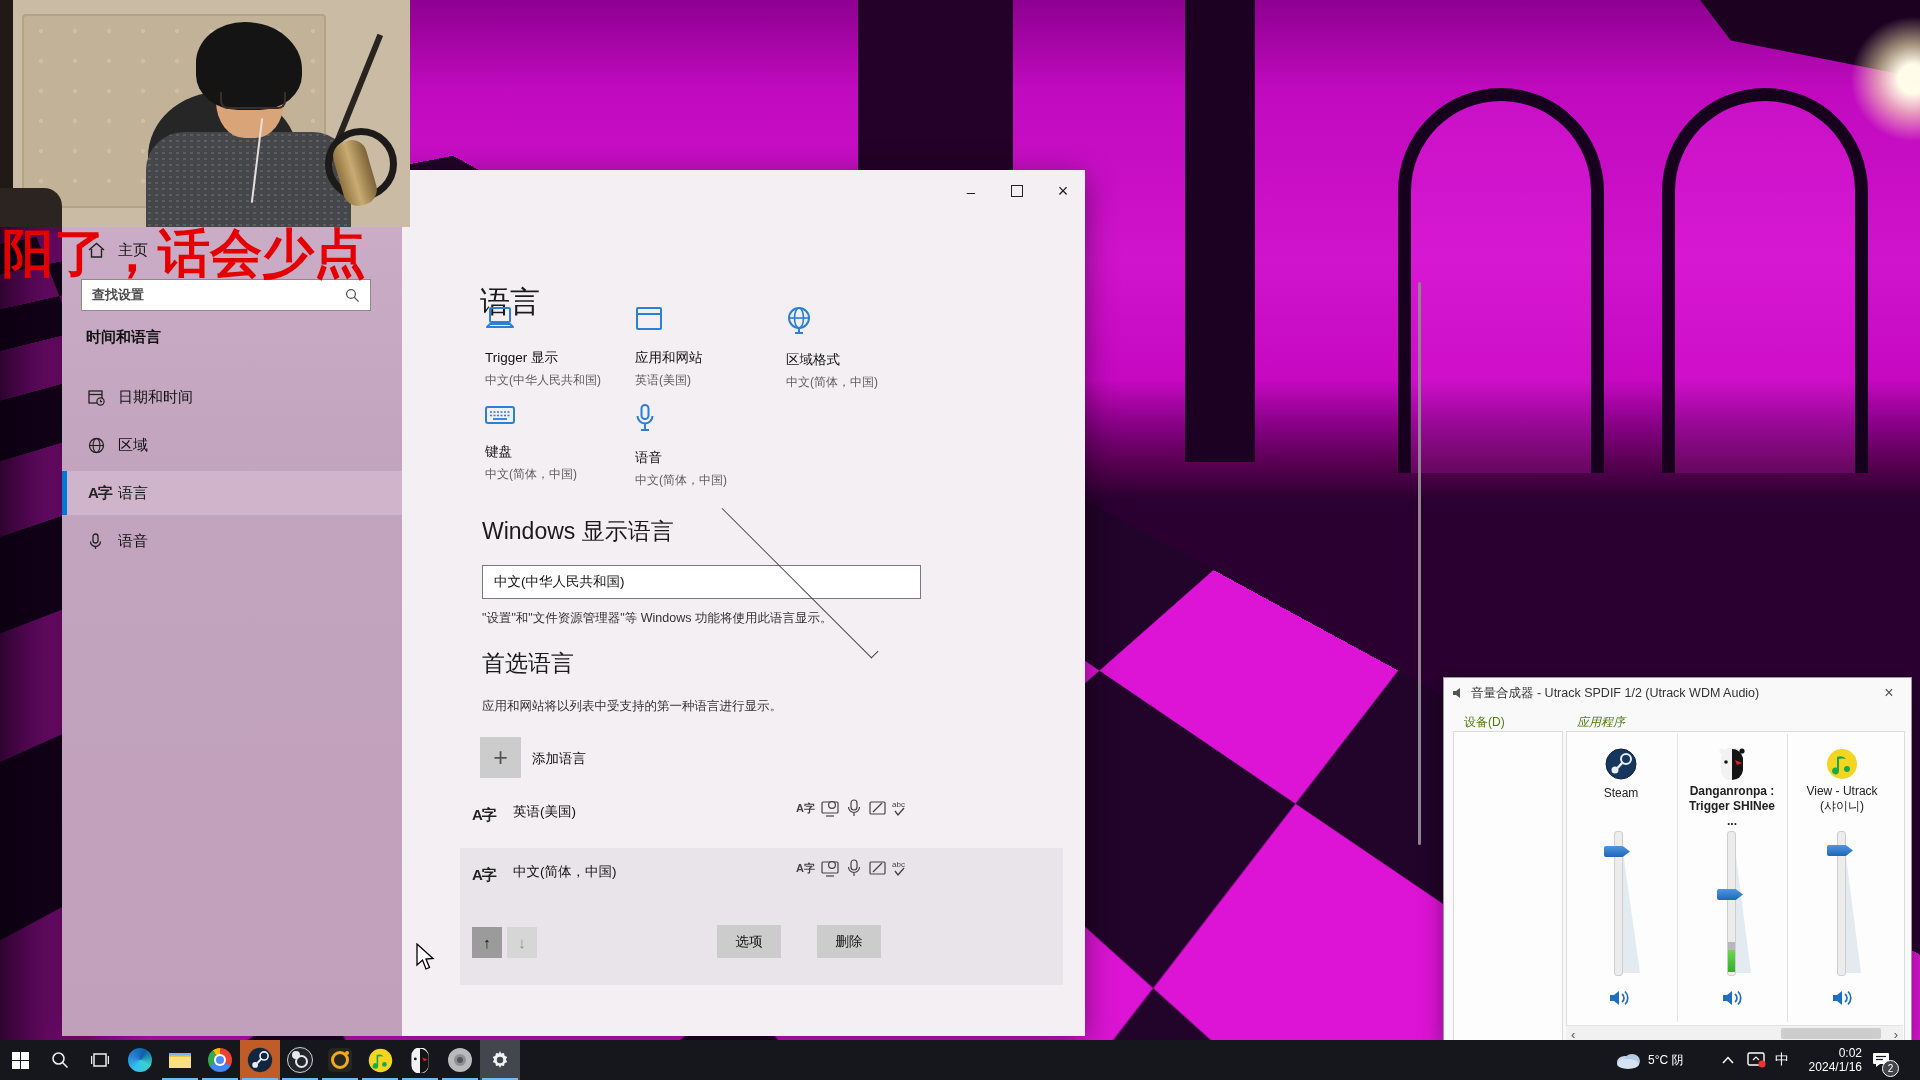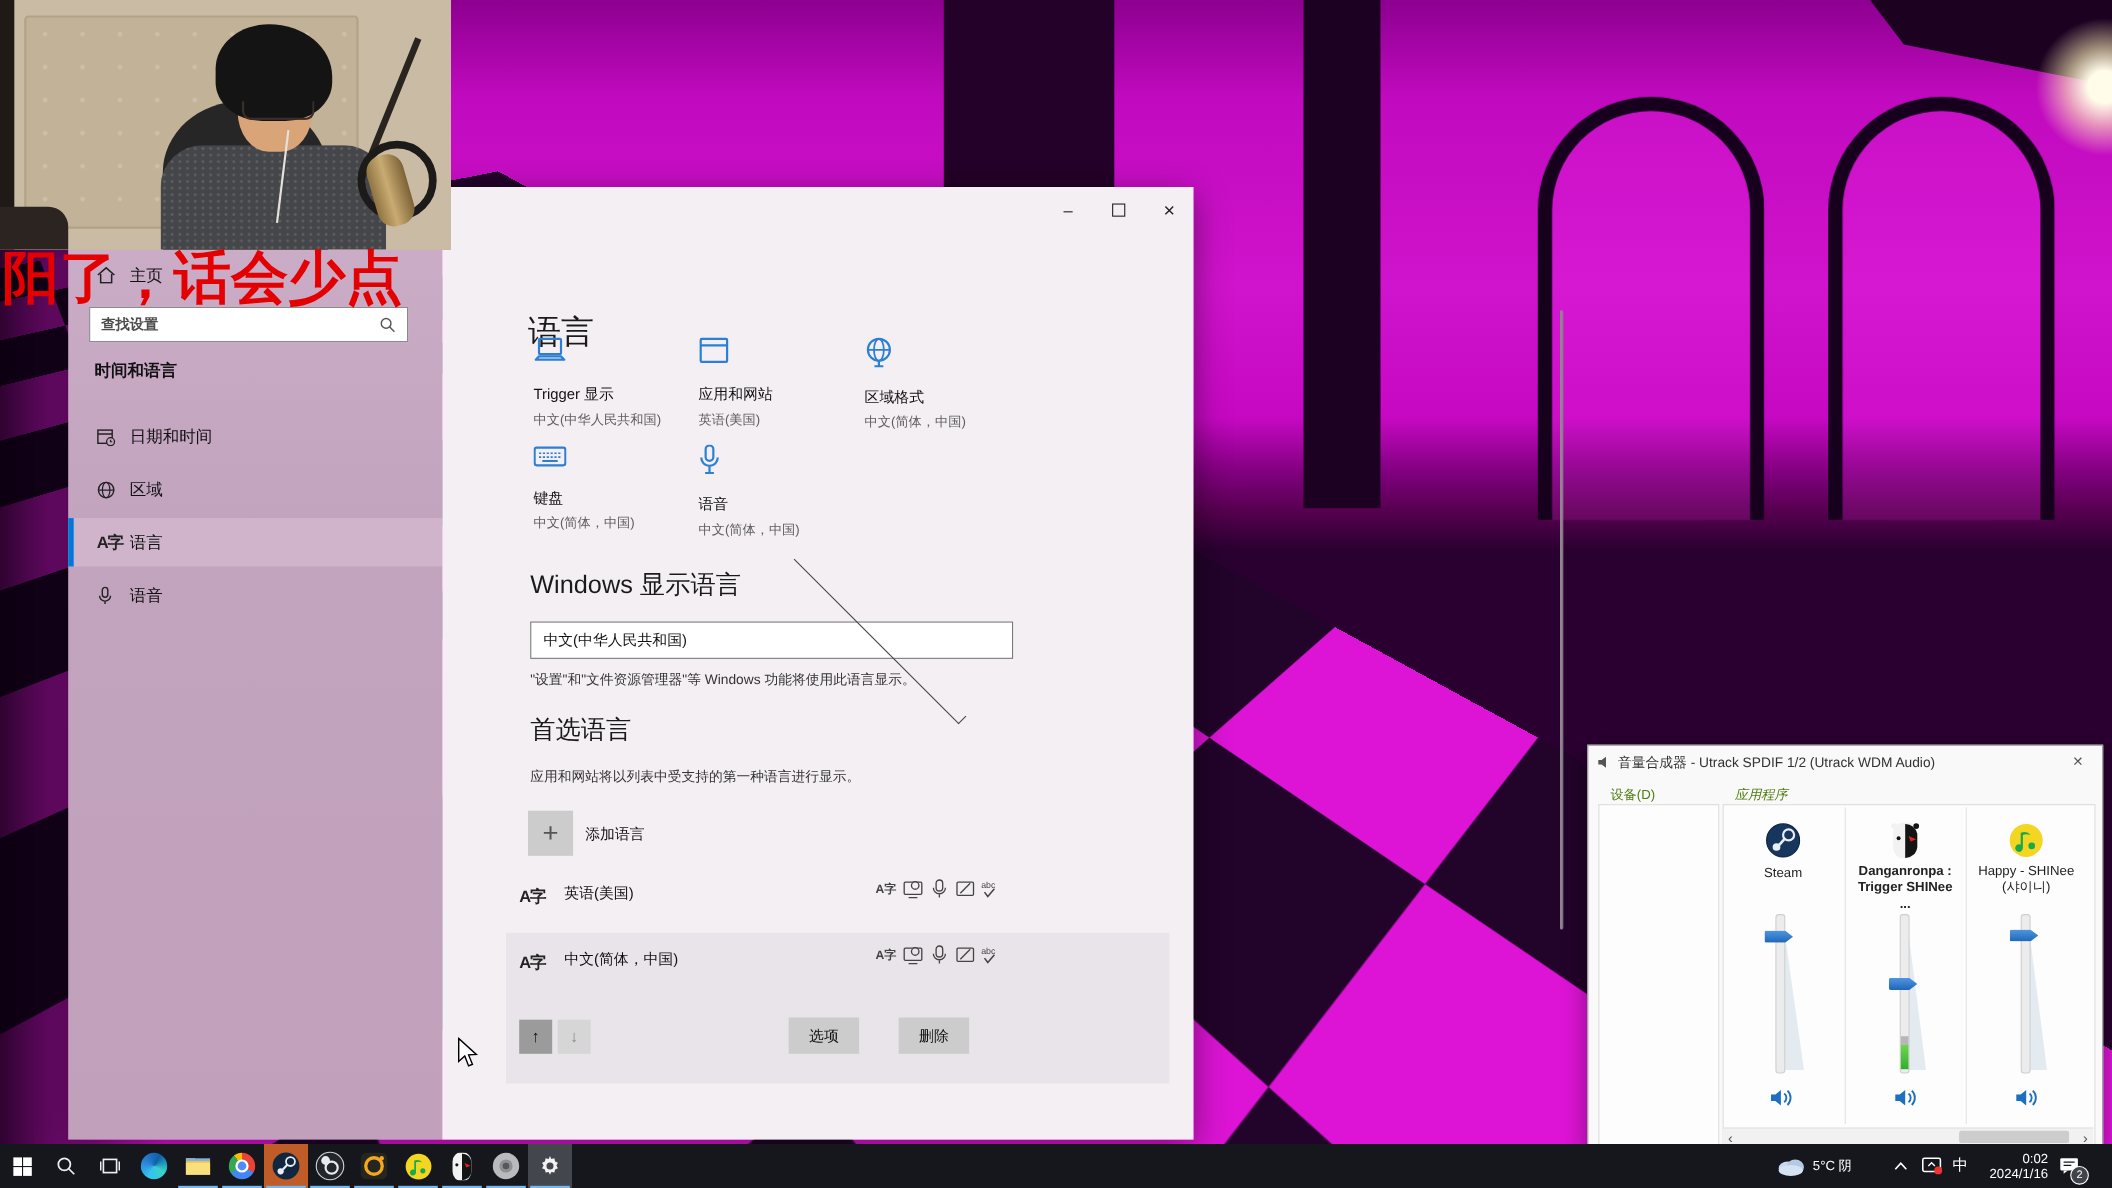--- a/index.html
+++ b/index.html
@@ -409,21 +409,21 @@
         </svg>
     </div>
 
     <div class="abs" style="left:349px;top:60px;width:98px;height:286px;">
       <svg class="abs" style="left:33px;top:10px;" width="32" height="32" viewBox="0 0 32 32">
           <circle cx="16" cy="16" r="15" fill="#f3d522"></circle>
           <path d="M13 23 a3.5 3.5 0 1 1 -2 -3.2 V9 q6 -2 9 2 q-4 -1 -7 0 z" fill="#18a94d"></path>
           <circle cx="21" cy="21" r="3" fill="#18a94d"></circle>
         </svg>
       <div class="abs mx-col-label" style="left:0;top:46px;width:98px;">
-          <div>Happy - SHINee</div>
+          <div>View - Utrack</div>
           <div>(샤이니)</div>
         </div>
       <div class="abs wedge" style="left:46px;top:95px;width:22px;height:140px;clip-path:polygon(0 0,18% 0,100% 100%,0 100%);"></div>
       <div class="abs groove" style="left:44px;top:93px;height:143px;"></div>
       <div class="abs sthumb" style="left: 34px; top: 107px;"></div>
       <svg class="abs" style="left:39px;top:250px;" width="24" height="20" viewBox="0 0 24 20">
           <polygon points="1,7 5,7 10,3 10,17 5,13 1,13" fill="#1f6fc0"></polygon>
           <path d="M13 6 a5 5 0 0 1 0 8 M16 3.5 a9 9 0 0 1 0 13" fill="none" stroke="#1f6fc0" stroke-width="1.7"></path>
         </svg>
     </div>

